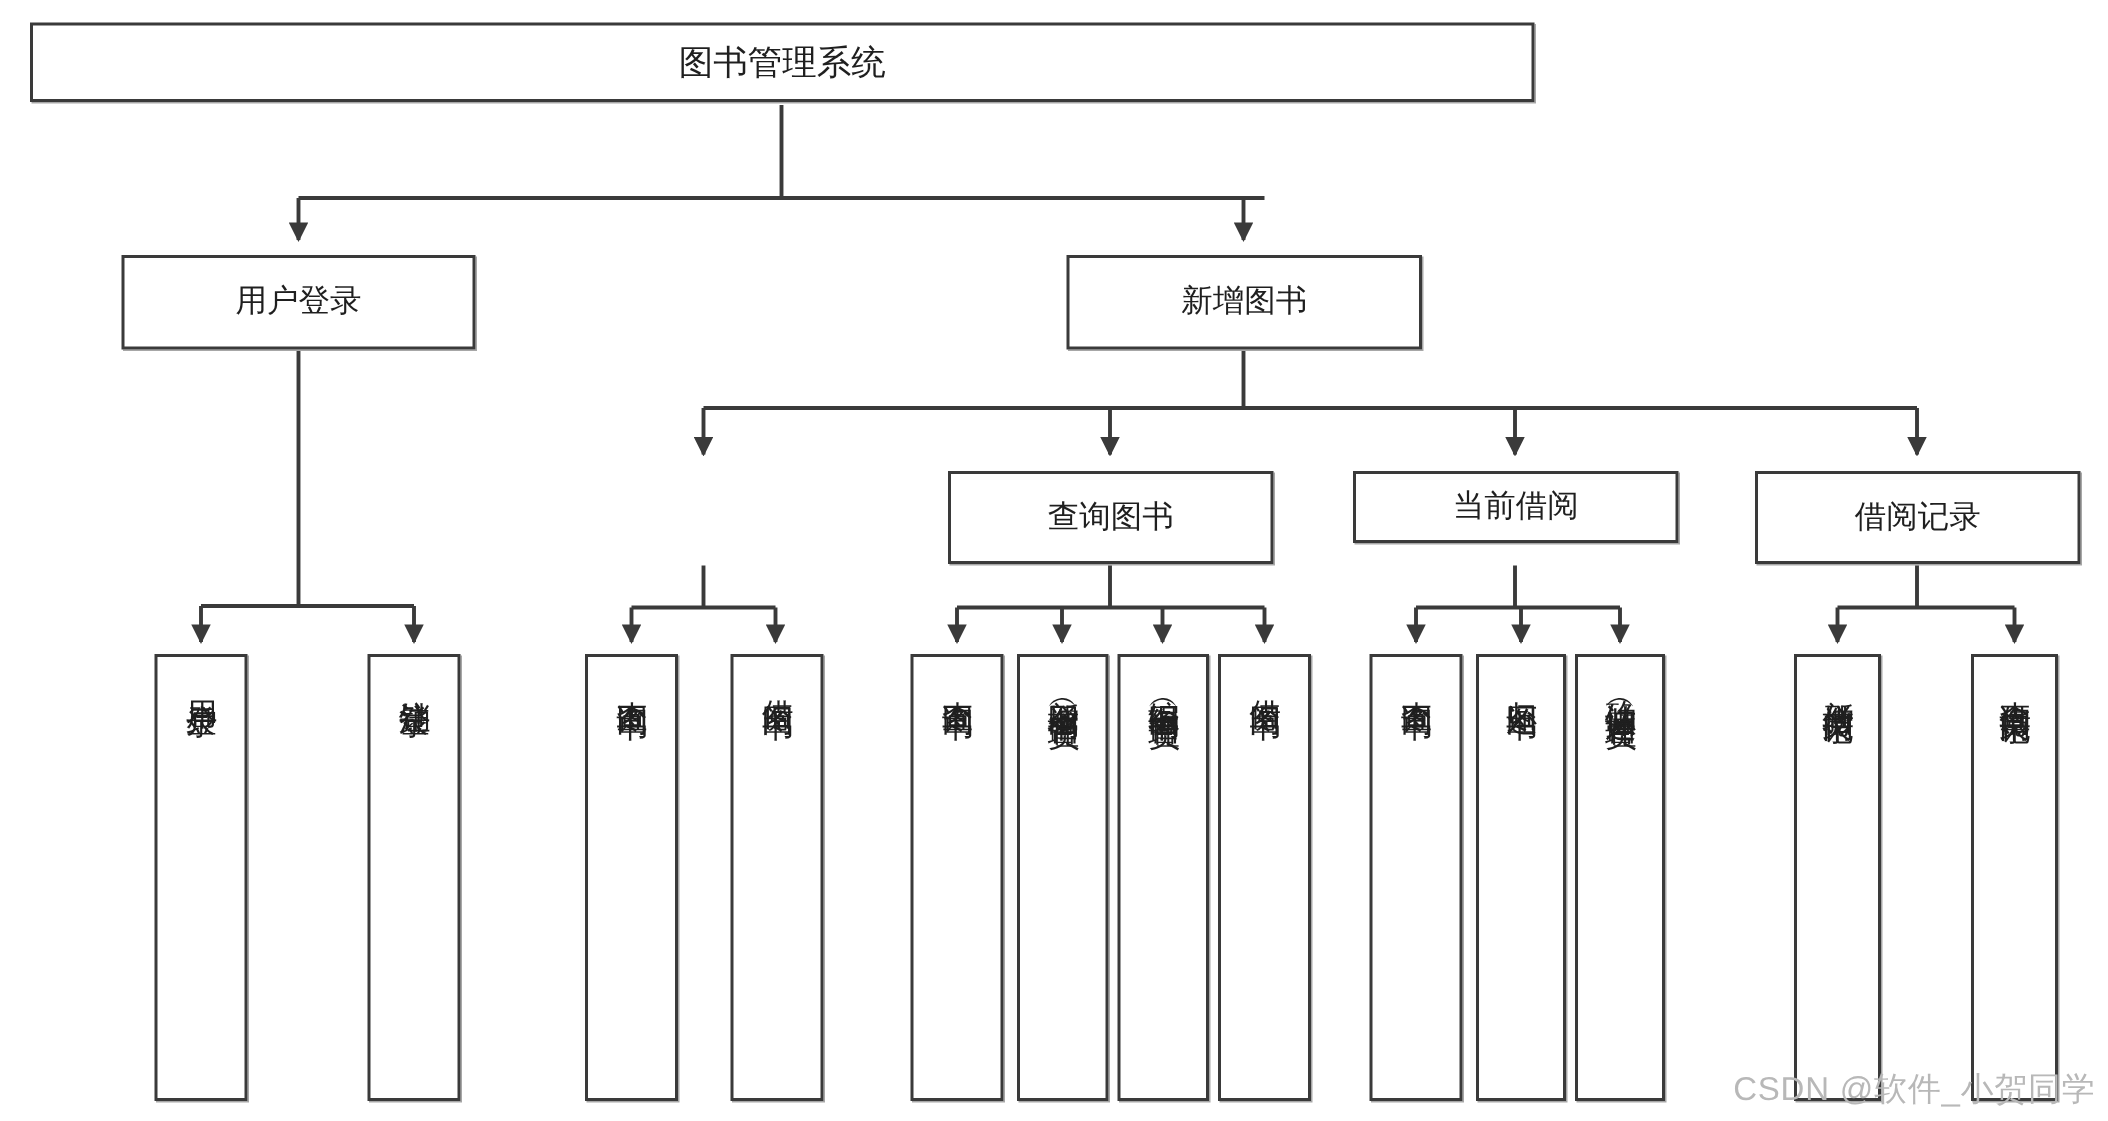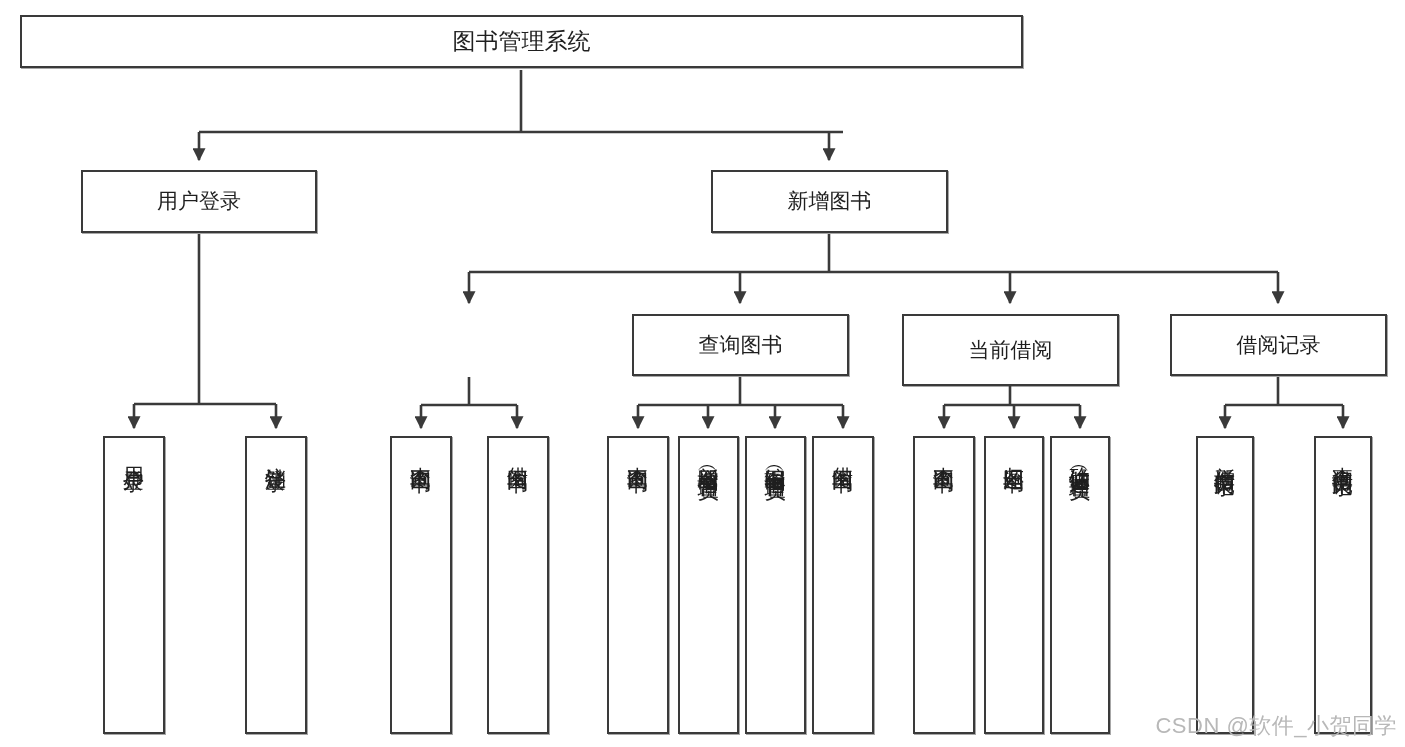--- a/index.html
+++ b/index.html
@@ -131,21 +131,21 @@
   <div class="node horiz" style="left:81px; top:170px; width:236px; height:63px;">
     <span class="label">用户登录</span>
   </div>
   <div class="node horiz" style="left:711px; top:170px; width:237px; height:63px;">
     <span class="label">新增图书</span>
   </div>
 
   <div class="node horiz" style="left:632px; top:314px; width:217px; height:62px;">
     <span class="label">查询图书</span>
   </div>
-  <div class="node horiz" style="left:902px; top:314px; width:217px; height:72px;">
+  <div class="node horiz" style="left:902px; top:314px; width:217px; height:48px;">
     <span class="label">当前借阅</span>
   </div>
   <div class="node horiz" style="left:1170px; top:314px; width:217px; height:62px;">
     <span class="label">借阅记录</span>
   </div>
 
   <div class="node vert" style="left:103px; top:436px; width:62px; height:298px;">
     <span class="label">用户登录</span>
   </div>
   <div class="node vert" style="left:245px; top:436px; width:62px; height:298px;">

